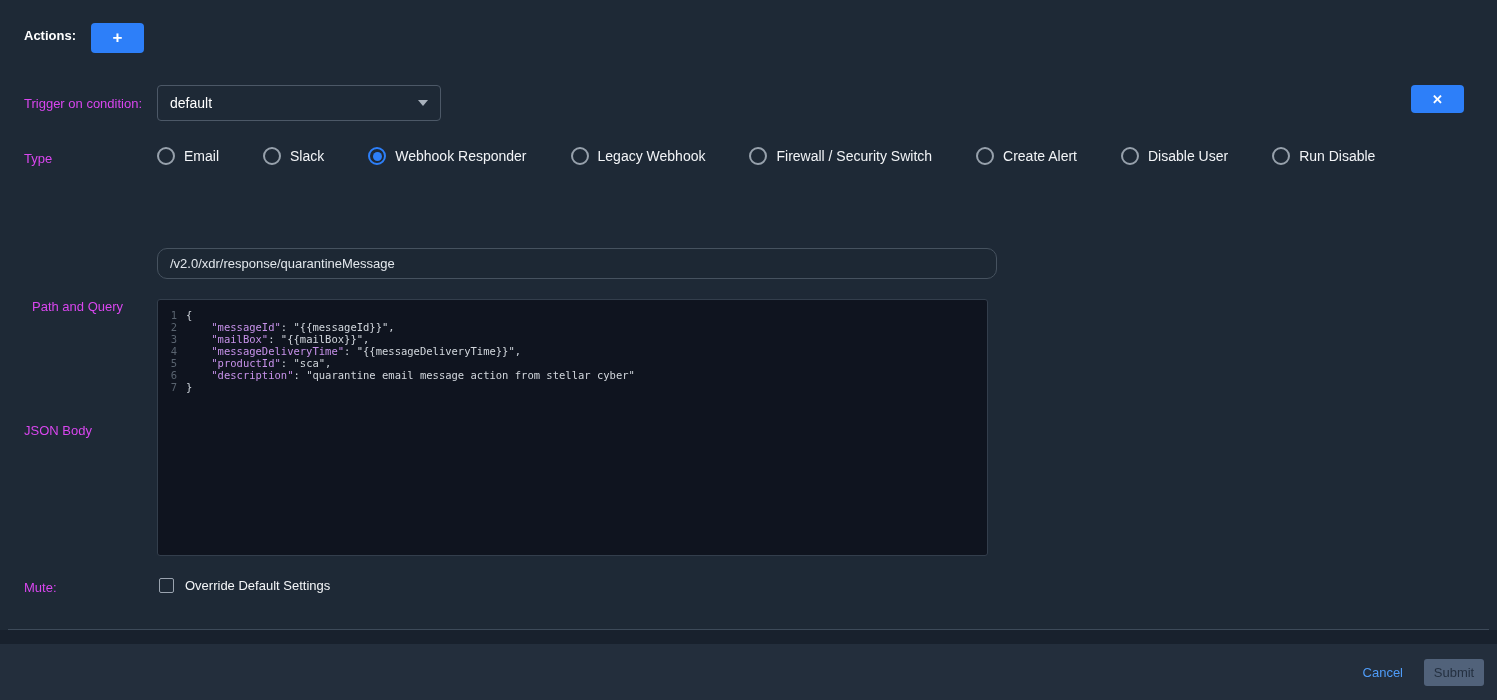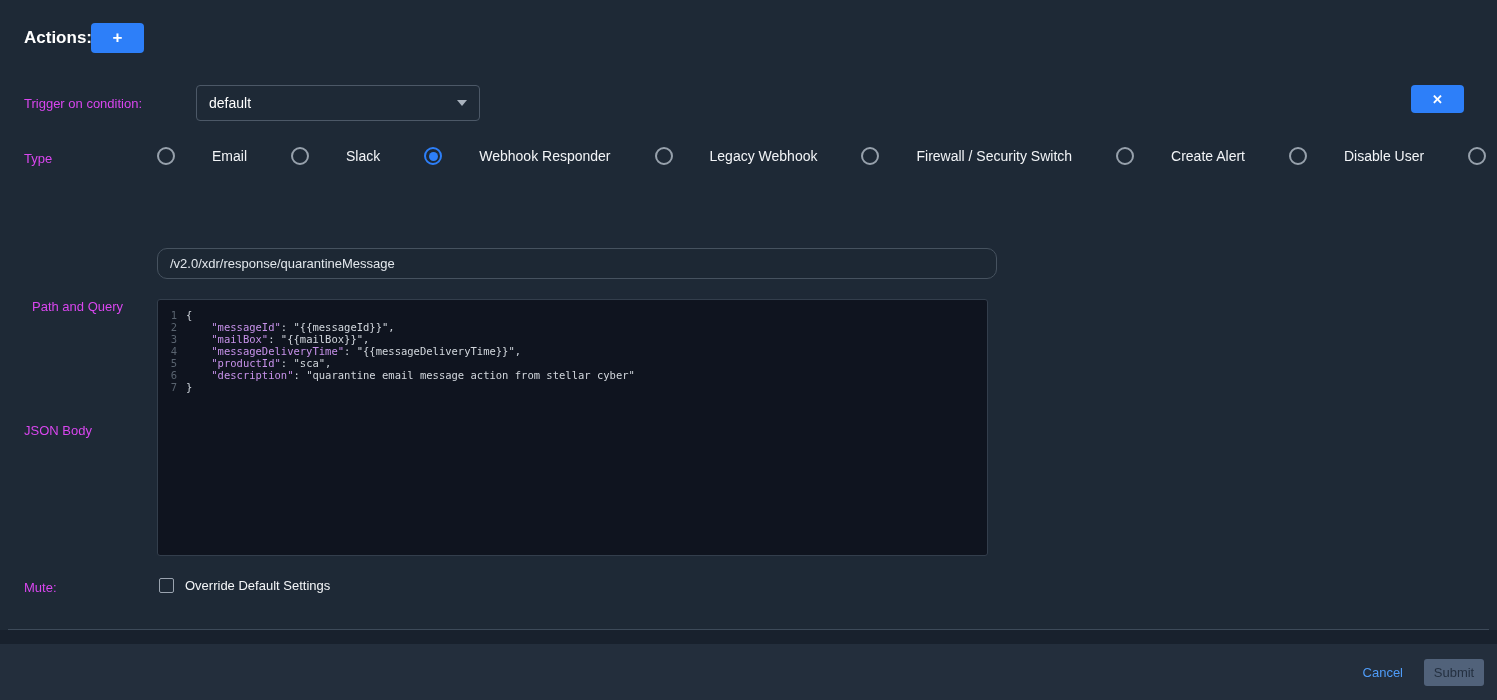--- a/index.html
+++ b/index.html
@@ -6,58 +6,58 @@
   html,body { background:#10161f; }
   .page {
     position:relative;
     width:1497px; height:700px;
     background:#1e2936;
     font-family:"Liberation Sans", sans-serif;
     color:#e8ecf1;
     overflow:hidden;
   }
   .lbl { position:absolute; font-size:13px; color:#d946ef; }
-  .bold { font-weight:700; font-size:17px; color:#ffffff; }
+  .bold { font-weight:700; font-size:13px; color:#ffffff; }
 
   
   .actions-label { left:24px; top:28px; }
   .add-btn {
     position:absolute; left:91px; top:23px; width:53px; height:30px;
     background:#2d7ff9; border:none; border-radius:4px; color:#fff;
     font-size:17px; font-weight:700; cursor:pointer;
     display:flex; align-items:center; justify-content:center;
     font-family:"Liberation Sans", sans-serif;
   }
 
   
   .trigger-label { left:24px; top:96px; }
   .select-box {
     position:absolute; display:flex; align-items:center;
     background:#1e2936; border:1px solid #4c5867; border-radius:4px;
-    color:#ffffff; font-size:14px; padding:0 12px; cursor:pointer;margin-left:39px;
+    color:#ffffff; font-size:14px; padding:0 12px; cursor:pointer;
   }
   .trigger-select { left:157px; top:85px; width:284px; height:36px; }
   .select-box .value { flex:1; white-space:nowrap; overflow:hidden; text-overflow:ellipsis; }
   .caret {
     width:0; height:0; margin-left:8px;
     border-left:5px solid transparent; border-right:5px solid transparent;
     border-top:6px solid #a9b2bd;
   }
   .remove-btn {
     position:absolute; left:1411px; top:85px; width:53px; height:28px;
     background:#2d7ff9; border:none; border-radius:4px; color:#fff;
     font-size:13px; font-weight:700; cursor:pointer;
     display:flex; align-items:center; justify-content:center;
     font-family:"Liberation Sans", sans-serif;
   }
 
   
   .type-label { left:24px; top:151px; }
   .type-options { position:absolute; left:157px; top:147px; display:flex; gap:44px; align-items:center; }
-  .radio-item { display:flex; align-items:center; cursor:pointer;gap:28px; }
+  .radio-item { display:flex; align-items:center; cursor:pointer; }
   .radio {
     width:18px; height:18px; border-radius:50%;
     border:2px solid #97a1ac; display:inline-flex; align-items:center; justify-content:center;
     background:transparent; flex:none;
   }
   .radio.selected { border-color:#2d7ff9; }
   .radio.selected::after { content:""; width:9px; height:9px; border-radius:50%; background:#2d7ff9; }
   .radio-label { margin-left:9px; font-size:14px; color:#f2f4f7; white-space:nowrap; }
 
   

